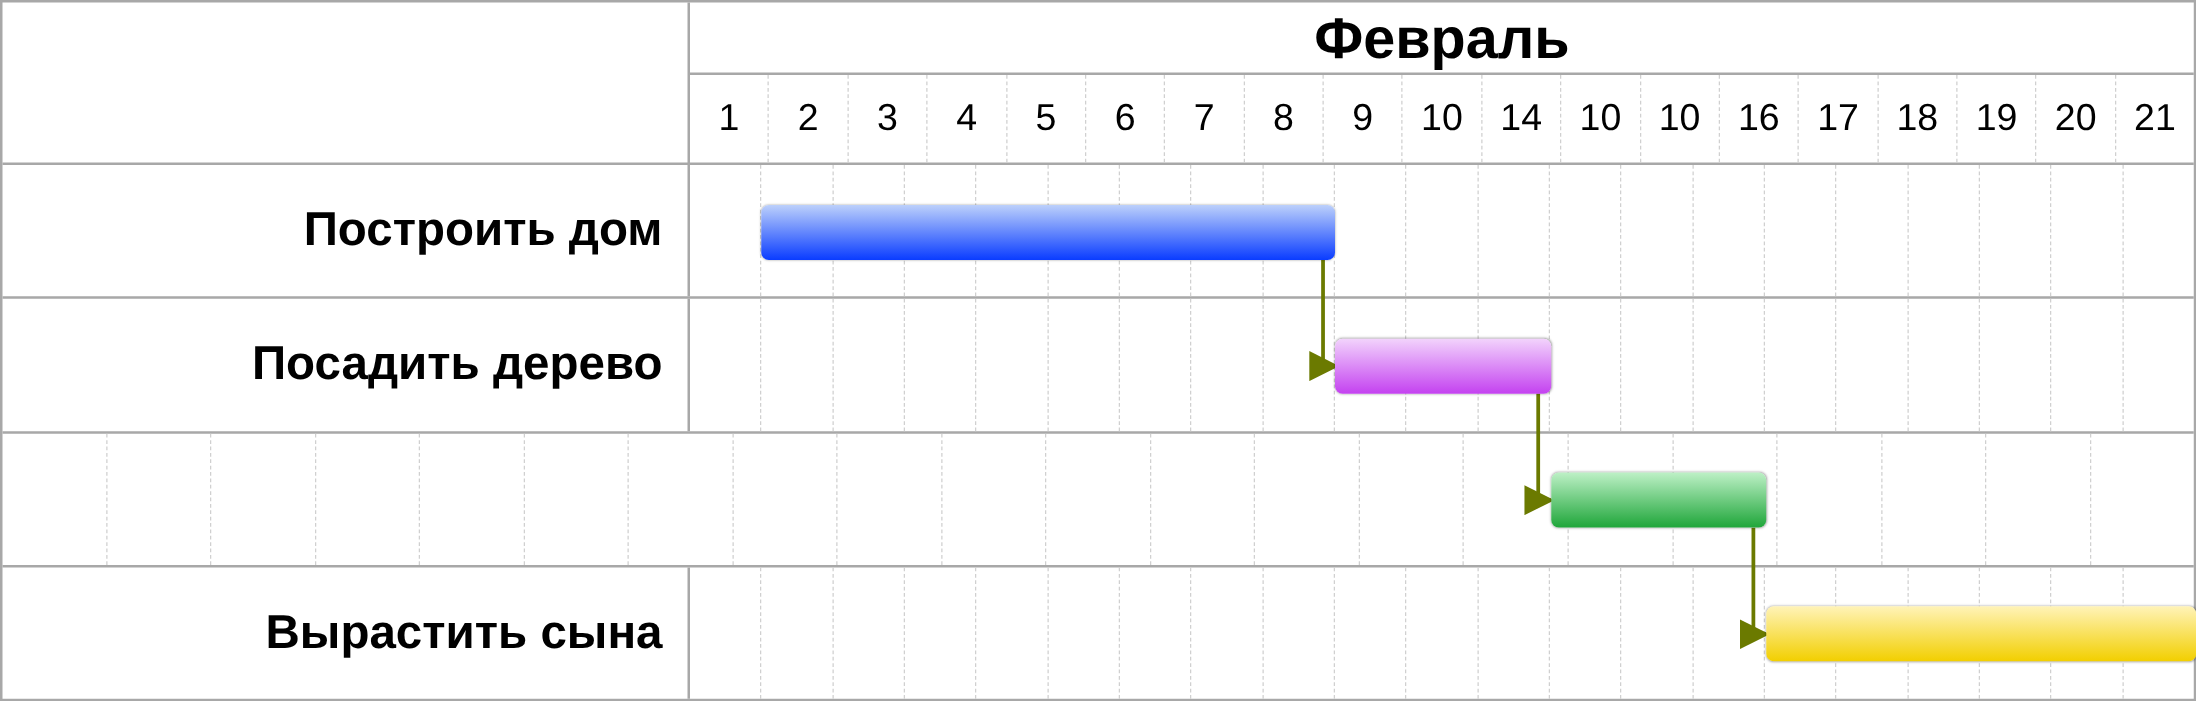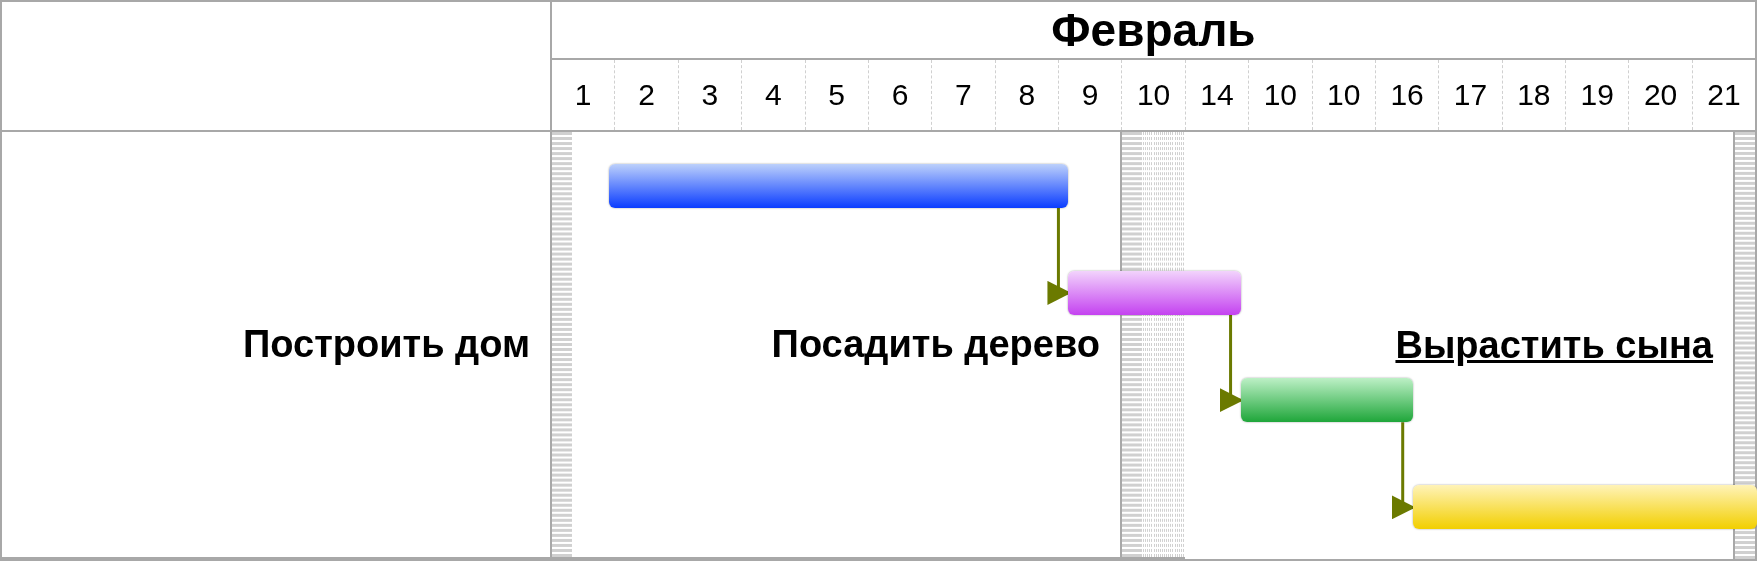--- a/index.html
+++ b/index.html
@@ -54,29 +54,29 @@
     justify-content: center;
     font-size: 30px;
     border-right: 1px dashed #d0d0d0;
     position: relative;
   }
   .day-col:last-child { border-right: none; text-align: right; }
 
   .body-rows {
     flex: 1;
     display: flex;
-    flex-direction: row;
+    flex-direction: column;
   }
   .task-row {
     flex: 1;
     display: flex;
     border-bottom: 2px solid #a8a8a8;
     position: relative;
   }
-  .task-row:last-child { border-bottom: none; text-decoration: underline; }
+  .task-row:last-child { border-bottom: none; }
   .task-label-cell {
     flex: 0 0 550px;
     border-right: 2px solid #a8a8a8;
     display: flex;
     align-items: center;
     justify-content: flex-end;
     padding-right: 20px;
     font-size: 38px;
     font-weight: bold;
   }

